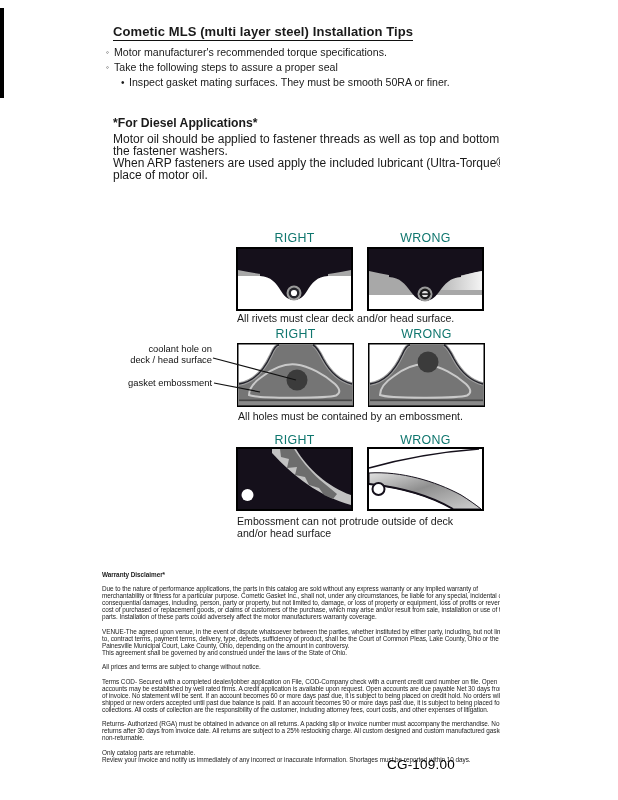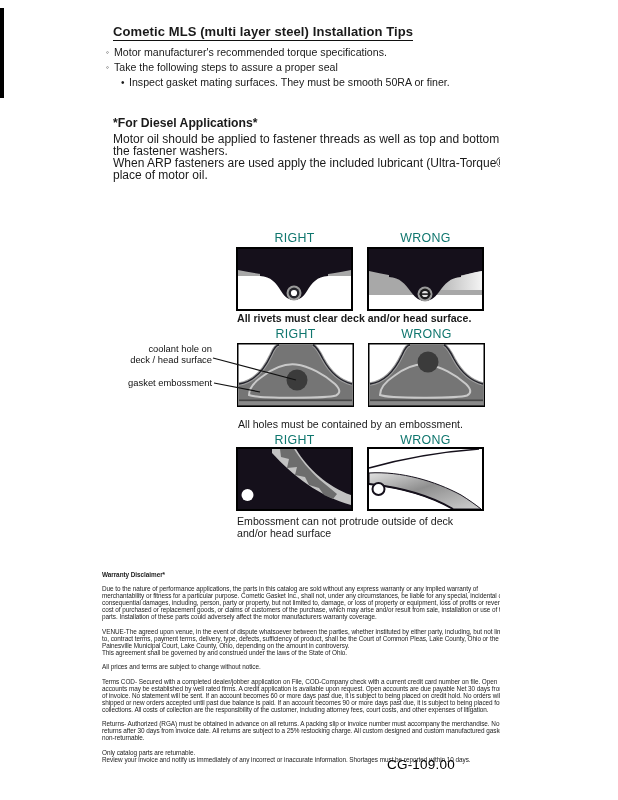--- a/index.html
+++ b/index.html
@@ -73,21 +73,21 @@
     <path d="M62,43 C78,34 96,27 115,24 L115,43 Z" fill="url(#g1)"></path>
     <rect x="2" y="48" width="113" height="14" fill="#ffffff"></rect>
     <path d="M22,16 L94,16 L94,30 C83,30.5 78,37 72,45 C67,51.5 63,54 58,54 C53,54 49,51.5 44,45 C38,37 33,30.5 22,30 Z" fill="#15101b"></path>
     <circle cx="58" cy="47" r="7.5" fill="#9a9a9a"></circle>
     <circle cx="58" cy="47" r="5.4" fill="#1c1c1c"></circle>
     <circle cx="58" cy="47" r="3.1" fill="#e6e6e6"></circle>
     <rect x="52.5" y="46.3" width="11" height="1.6" fill="#1c1c1c"></rect>
     <rect x="1" y="1" width="115" height="62" fill="none" stroke="#000" stroke-width="2"></rect>
   </svg>
 
-  <div class="abs caption" style="left:237px;top:313px;font-weight:bold;">All rivets must clear deck and/or head surface.</div>
+  <div class="abs caption" style="left:237px;top:313px;">All rivets must clear deck and/or head surface.</div>
 
   <div class="abs fig-label" style="left:237px;top:327px;">RIGHT</div>
   <div class="abs fig-label" style="left:368px;top:327px;">WRONG</div>
 
   <div class="abs ann" style="left:100px;top:344px;">coolant hole on
 deck / head surface</div>
   <div class="abs ann" style="left:100px;top:378px;">gasket embossment</div>
 
   <svg class="abs panel" style="left:237px;top:343px;" viewBox="0 0 117 64">
     <rect width="117" height="64" fill="#ffffff"></rect>
@@ -115,21 +115,21 @@
     <rect x="2" y="58.3" width="113" height="3.7" fill="#8a8a8a"></rect>
     <circle cx="60" cy="19" r="10.5" fill="#3b3b3b"></circle>
     <rect x="0.75" y="0.75" width="115.5" height="62.5" fill="none" stroke="#000" stroke-width="1.5"></rect>
   </svg>
 
   <svg class="abs" style="left:210px;top:352px;" width="100" height="45">
     <line x1="3" y1="6" x2="86" y2="28" stroke="#111" stroke-width="1.2"></line>
     <line x1="4" y1="31" x2="50" y2="40" stroke="#111" stroke-width="1.2"></line>
   </svg>
 
-  <div class="abs caption" style="left:238px;top:411px;margin-top:8px;">All holes must be contained by an embossment.</div>
+  <div class="abs caption" style="left:238px;top:411px;">All holes must be contained by an embossment.</div>
 
   <div class="abs fig-label" style="left:236px;top:433px;">RIGHT</div>
   <div class="abs fig-label" style="left:367px;top:433px;">WRONG</div>
 
   <svg class="abs panel" style="left:236px;top:447px;" viewBox="0 0 117 64">
     <rect width="117" height="64" fill="#15101b"></rect>
     <path d="M36,2 L60,2 C72,22 92,40 115,48 L115,58 C84,50 56,28 36,6 Z" fill="#c2c2c2"></path>
     <path d="M44,2 L58,2 C64,12 74,24 84,33 L95,42 L101,47 L97,52 L88,48 L83,41 L73,38 L69,30 L59,28 L61,20 L51,21 L53,12 L45,10 Z" fill="#6d6d6d"></path>
     <circle cx="11.5" cy="48" r="6" fill="#ffffff"></circle>
     <rect x="1" y="1" width="115" height="62" fill="none" stroke="#000" stroke-width="2"></rect>

